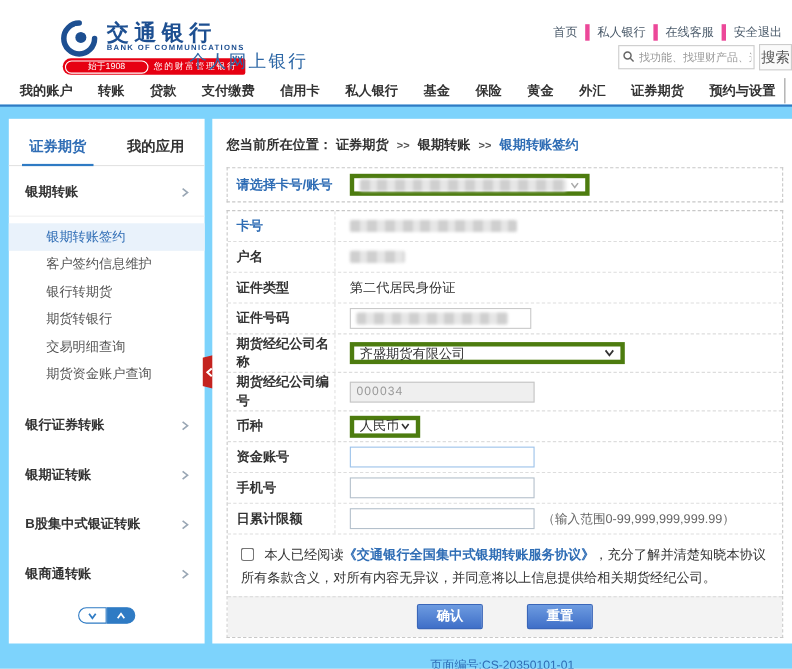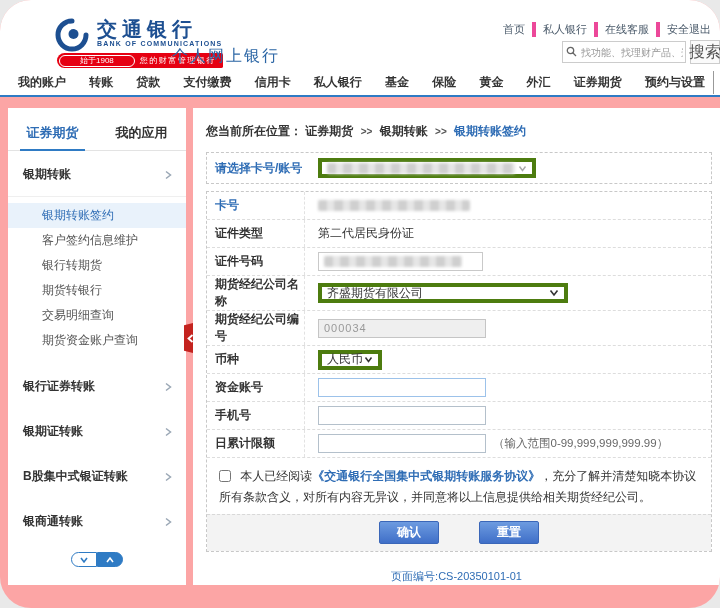--- a/index.html
+++ b/index.html
@@ -1,17 +1,17 @@
 <!DOCTYPE html>
 <html><head>
 <meta charset="utf-8">
 <style>
   html,body{margin:0;padding:0;background:#e9e9e9;}
-  .page{position:relative;width:720px;height:608px;background:#fca5a5;overflow:hidden;
-        font-family:"Liberation Sans","DejaVu Sans",sans-serif;border-radius:31px;-webkit-font-smoothing:antialiased;}
+  .page{position:relative;width:720px;height:608px;background:#7dd3fc;overflow:hidden;
+        font-family:"Liberation Sans","DejaVu Sans",sans-serif;-webkit-font-smoothing:antialiased;}
   
   .header{position:absolute;left:0;top:0;width:720px;height:95px;background:#fff;}
   .nav-underline{position:absolute;left:0;top:95px;width:720px;height:2px;background:#2f7bc4;}
   .logo-block{position:absolute;left:55px;top:18px;display:flex;align-items:flex-start;}
   .logo-mark{width:34px;height:34px;margin-right:8px;}
   .logo-texts{display:flex;flex-direction:column;}
   .logo-cn{font-family:"DejaVu Serif","Liberation Serif",serif;font-weight:bold;font-size:20px;
            color:#1d4f91;letter-spacing:5px;line-height:22px;}
   .logo-en{font-size:7px;color:#1d4f91;letter-spacing:1.2px;font-weight:bold;}
   .badge{position:absolute;left:57px;top:53px;display:flex;align-items:center;background:#e60012;
@@ -21,21 +21,21 @@
   .portal-title{position:absolute;left:172px;top:46px;font-size:16px;color:#2c66a5;letter-spacing:2px;}
   .top-links{position:absolute;right:2px;top:22px;font-size:11px;color:#4a5a6a;display:flex;align-items:center;}
   .top-links .lnk{padding:0 7px;border-right:4px solid #ec4899;cursor:pointer;white-space:nowrap;}
   .top-links .lnk:last-child{border-right:none;}
   .search-bar{position:absolute;right:0;top:40px;display:flex;align-items:center;}
   .search-box{position:relative;width:122px;height:20px;border:1px solid #ccc;background:#fff;}
   .search-box input{position:absolute;left:16px;top:0;width:102px;height:18px;border:none;outline:none;
                     font-size:10px;color:#555;font-family:inherit;background:transparent;}
   .search-box input::placeholder{color:#999;}
   .mag{position:absolute;left:3px;top:4px;}
-  .search-btn{width:28px;height:22px;border:1px solid #ccc;background:#fafafa;font-size:16px;color:#555;
+  .search-btn{width:28px;height:22px;border:1px solid #ccc;background:#fafafa;font-size:13px;color:#555;
               display:flex;align-items:center;justify-content:center;margin-left:4px;cursor:pointer;white-space:nowrap;}
   
   .nav{position:absolute;left:0;top:70px;width:720px;height:25px;background:#fff;display:flex;
        align-items:center;justify-content:space-between;padding:0 6px 0 16px;box-sizing:border-box;}
   .nav-item{font-size:12px;color:#333;font-weight:bold;cursor:pointer;white-space:nowrap;padding:3px 2px;}
   .nav-item.last{border-right:1px solid #999;padding-right:8px;}
   
   .sidebar{position:absolute;left:8px;top:108px;width:178px;height:477px;background:#fff;}
   .side-tabs{display:flex;margin-top:8px;border-bottom:1px solid #e3e3e3;height:34px;}
   .side-tab{flex:1;display:flex;align-items:center;justify-content:center;font-size:13px;font-weight:bold;
@@ -236,20 +236,26 @@
     </div>
 
     <div class="form-table">
       <div class="frow">
         <div class="fl blue">卡号</div>
         <div class="fv">
             <div class="mask" style="width:152px;"></div>
           </div>
       </div>
       <div class="frow">
+        <div class="fl">户名</div>
+        <div class="fv">
+            <div class="mask" style="width:50px;"></div>
+          </div>
+      </div>
+      <div class="frow">
         <div class="fl">证件类型</div>
         <div class="fv">第二代居民身份证</div>
       </div>
       <div class="frow">
         <div class="fl">证件号码</div>
         <div class="fv">
           <div class="idbox">
             <div class="mask" style="width:138px;"></div>
           </div>
         </div>

